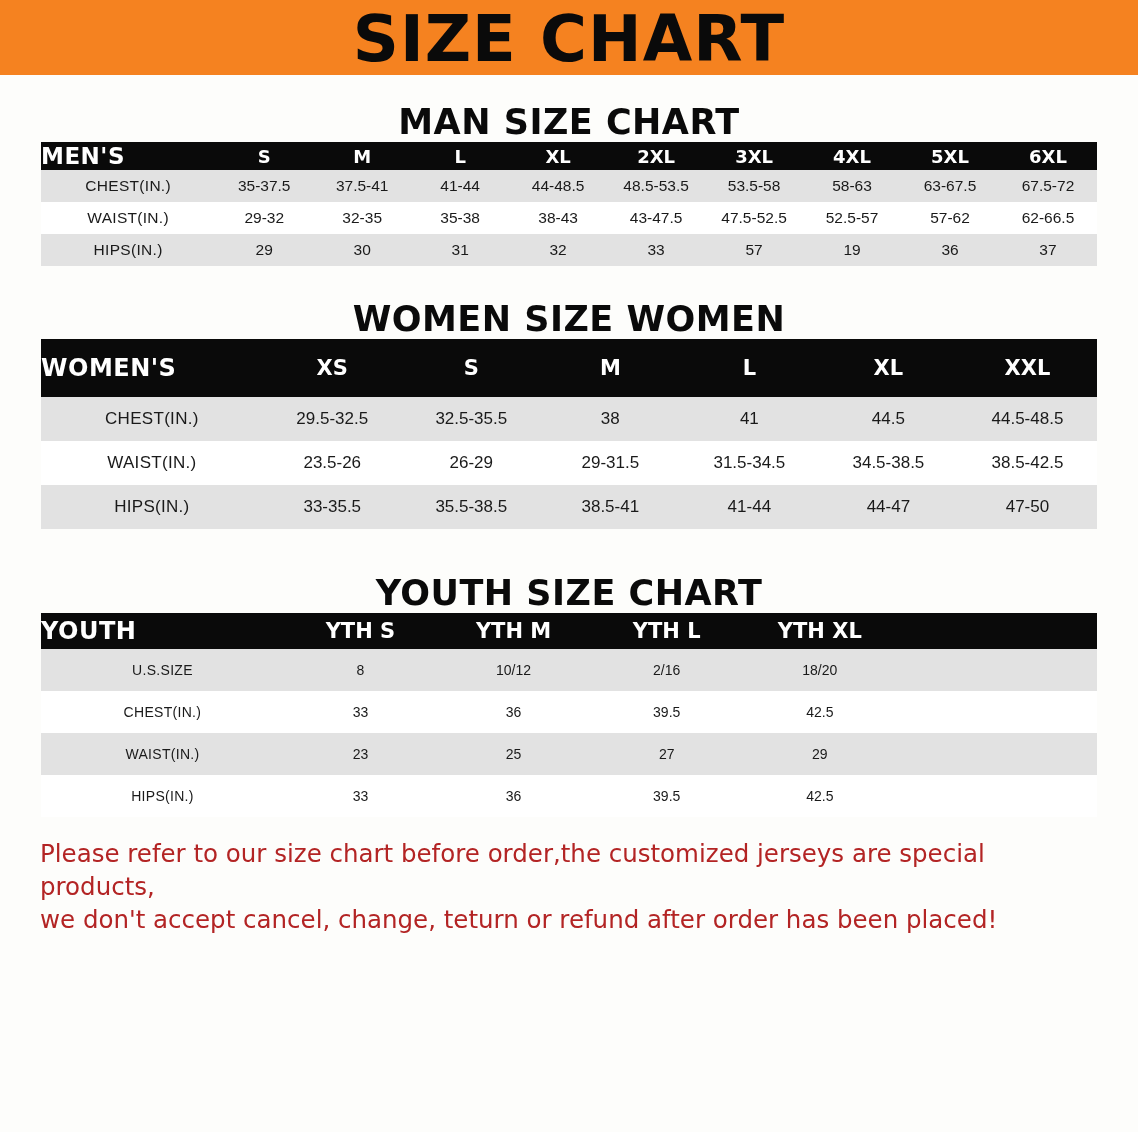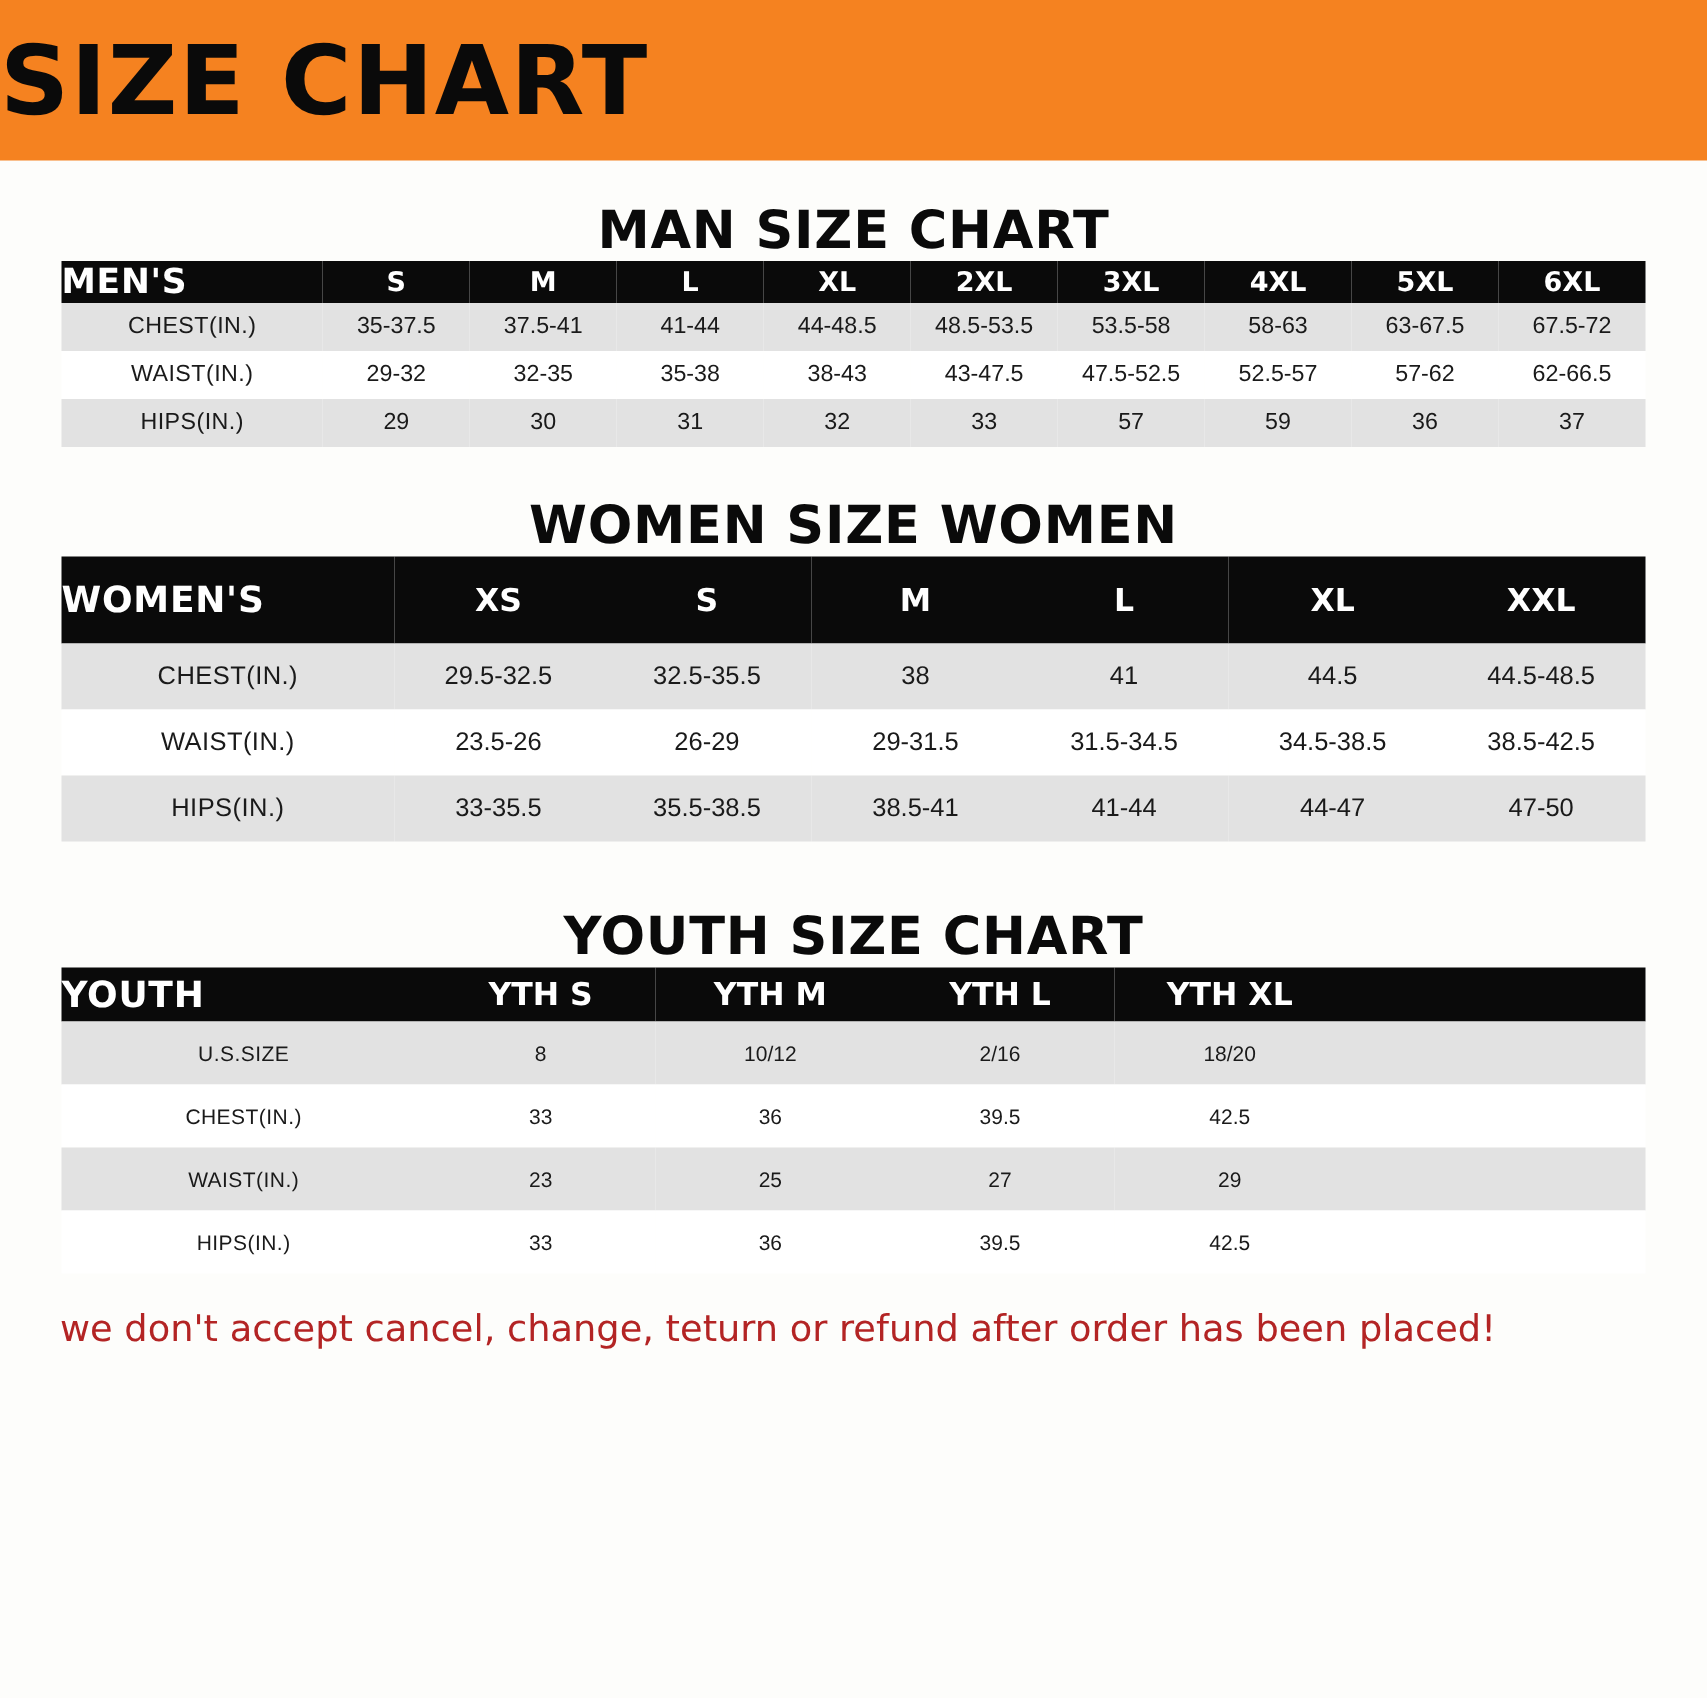--- a/index.html
+++ b/index.html
@@ -12,24 +12,25 @@
     width: 1138px;
     height: 1132px;
     font-family: "Liberation Sans", sans-serif;
     color: #111;
     overflow: hidden;
   }
 
   
   .banner {
     width: 100%;
-    height: 107px;
+    height: 75px;
     background: #f58220;
     display: flex;
     align-items: center;
+    justify-content: center;
   }
   .banner-title {
     font-family: "DejaVu Sans", sans-serif;
     font-weight: bold;
     font-size: 64px;
     letter-spacing: 1px;
     color: #0a0a0a;
     line-height: 1;
     margin-top: 2px;
   }
@@ -162,21 +163,21 @@
         <td>62-66.5</td>
       </tr>
       <tr class="shade">
         <td class="rowhead">HIPS(IN.)</td>
         <td>29</td>
         <td>30</td>
         <td>31</td>
         <td>32</td>
         <td>33</td>
         <td>57</td>
-        <td>59</td>
+        <td>19</td>
         <td>36</td>
         <td>37</td>
       </tr>
     </tbody>
   </table>
 </div>
 
 <div class="section-title" id="women-title">WOMEN SIZE WOMEN</div>
 <div class="table-wrap">
   <table id="women-table">
@@ -267,14 +268,15 @@
         <td>36</td>
         <td>39.5</td>
         <td>42.5</td>
         <td></td>
       </tr>
     </tbody>
   </table>
 </div>
 
 <div class="note">
+  <span class="note-line">Please refer to our size chart before order,the customized jerseys are special products,</span>
   <span class="note-line">we don't accept cancel, change, teturn or refund after order has been placed!</span>
 </div>
 
 </body></html>

